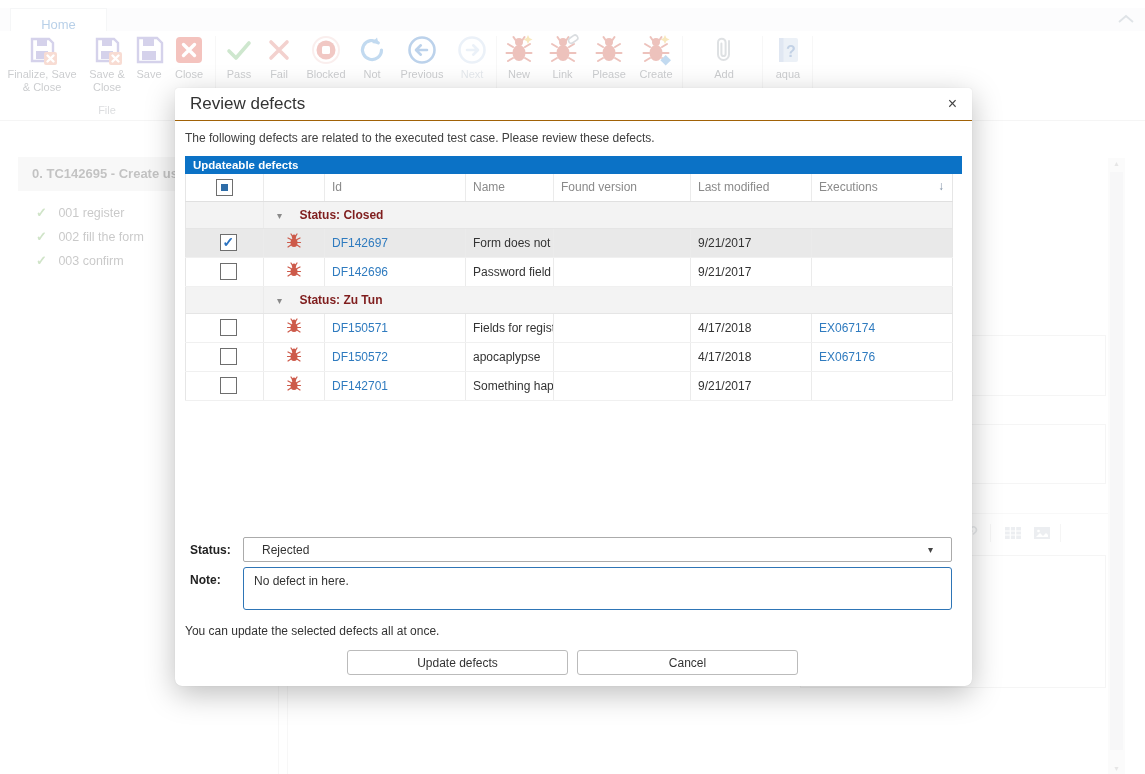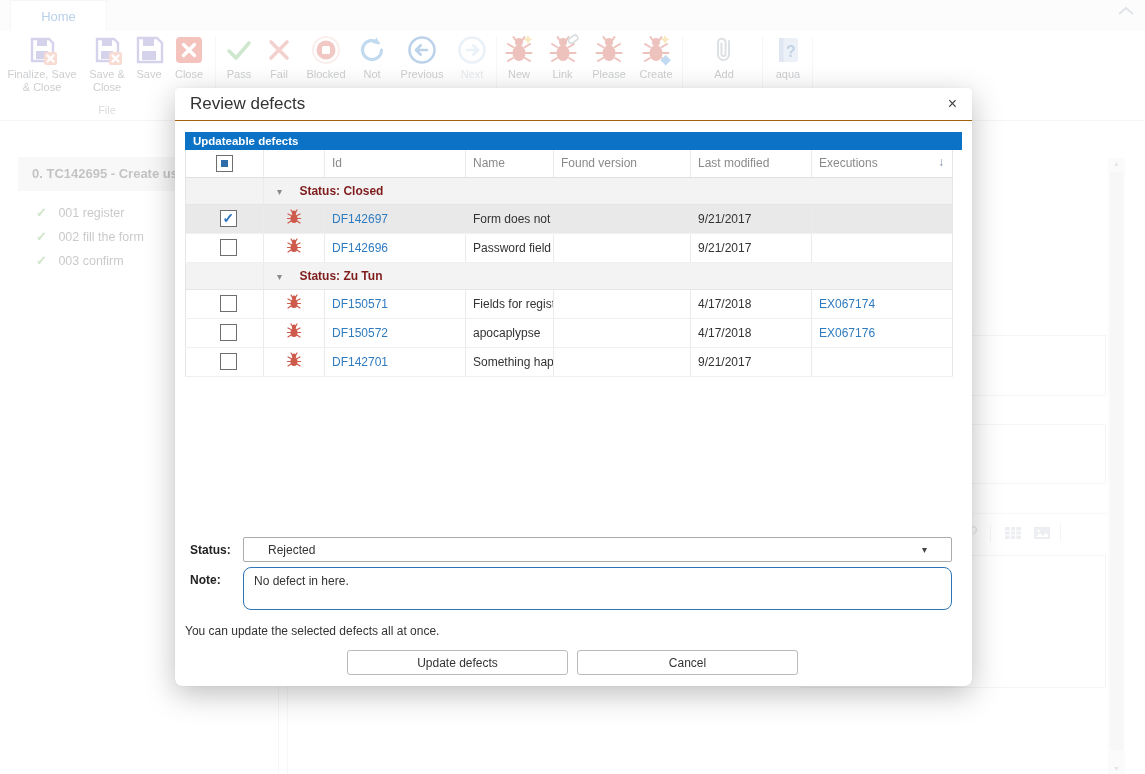--- a/index.html
+++ b/index.html
@@ -2,21 +2,21 @@
 <html><head>
 <meta charset="utf-8">
 <style>
   * { margin:0; padding:0; box-sizing:border-box; }
   html,body { background:#eee; }
   body { font-family:"Liberation Sans", sans-serif; }
   .screen { position:relative; width:1145px; height:774px; background:#fff; overflow:hidden; }
 
   
   .bg { position:absolute; inset:0; }
-  .tabstrip { position:absolute; left:0; top:0; width:100%; height:31px; background:#f6f7f8; }
+  .tabstrip { position:absolute; left:0; top:8px; width:100%; height:31px; background:#f6f7f8; }
   .tab-home { position:absolute; left:10px; top:0; width:97px; height:31px; background:#fff;
       border:1px solid #e5e7e9; border-bottom:none; color:#3f7fc1; font-size:13px;
       display:flex; align-items:center; justify-content:center; }
   .collapse-btn { position:absolute; right:9px; top:4px; width:20px; height:16px; }
 
   .ribbon { position:absolute; top:31px; left:0; width:100%; height:90px; background:#fff;
       border-bottom:1px solid #e3e3e3; }
   .rbtn { position:absolute; top:3px; display:flex; flex-direction:column; align-items:center;
       color:#73777d; font-size:11px; line-height:13px; text-align:center; cursor:pointer; }
   .rbtn .ricon { width:32px; height:32px; margin-bottom:2px; }
@@ -77,25 +77,25 @@
       font-size:14px; font-weight:bold; }
   .cb.indet::after { content:""; position:absolute; left:4px; top:4px; width:7px; height:7px; background:#2e6da8; }
   a.lnk { color:#2f7bbf; text-decoration:none; cursor:pointer; }
   .c-icon { text-align:center; padding-left:0 !important; }
   .head-exec { position:relative; }
   .sort { position:absolute; right:8px; top:5px; color:#7d8fa5; font-size:12px; cursor:pointer; }
 
   .fld-label { position:absolute; left:15px; font-weight:bold; color:#222; font-size:12px; }
   .status-select { position:absolute; left:68px; top:449px; width:709px; height:25px;
       border:1px solid #ababab; border-radius:2px; display:flex; align-items:center;
-      padding:0 24px; color:#333; cursor:pointer; background:#fff; }
+      padding:0 18px; color:#333; cursor:pointer; background:#fff; }
   .status-select .caret { margin-left:auto; color:#444; font-size:10px; }
   .caret::after { content:"▾"; }
   .note-box { position:absolute; left:68px; top:479px; width:709px; height:43px;
-      border:1px solid #2e75b6; border-radius:8px; padding:6px 10px; color:#333; background:#fff; }
+      border:1px solid #2e75b6; border-radius:3px; padding:6px 10px; color:#333; background:#fff; }
   .dlg-hint { position:absolute; left:10px; top:536px; font-size:12px; color:#333; }
   .dlg-btn { position:absolute; top:562px; height:25px; width:221px; background:#fff;
       border:1px solid #bbb; border-radius:3px; font-family:inherit; font-size:12px; color:#333; cursor:pointer; }
   .btn-update { left:172px; } .btn-cancel { left:402px; }
 </style>
 </head>
 <body>
 
 <div class="screen">
 
@@ -345,20 +345,21 @@
     </div>
 
     <div class="wash"></div>
   </div>
 
   <div class="dialog">
     <div class="dlg-titlebar">
       <span class="dlg-title">Review defects</span>
       <span class="dlg-close">×</span>
     </div>
+    <div class="dlg-desc">The following defects are related to the executed test case. Please review these defects.</div>
 
     <div class="gridwrap">
       <div class="grid-cap">Updateable defects</div>
       <table class="grid">
         <colgroup>
           <col style="width:78px">
             <col style="width:61px">
             <col style="width:141px">
           <col style="width:88px">
             <col style="width:137px">

